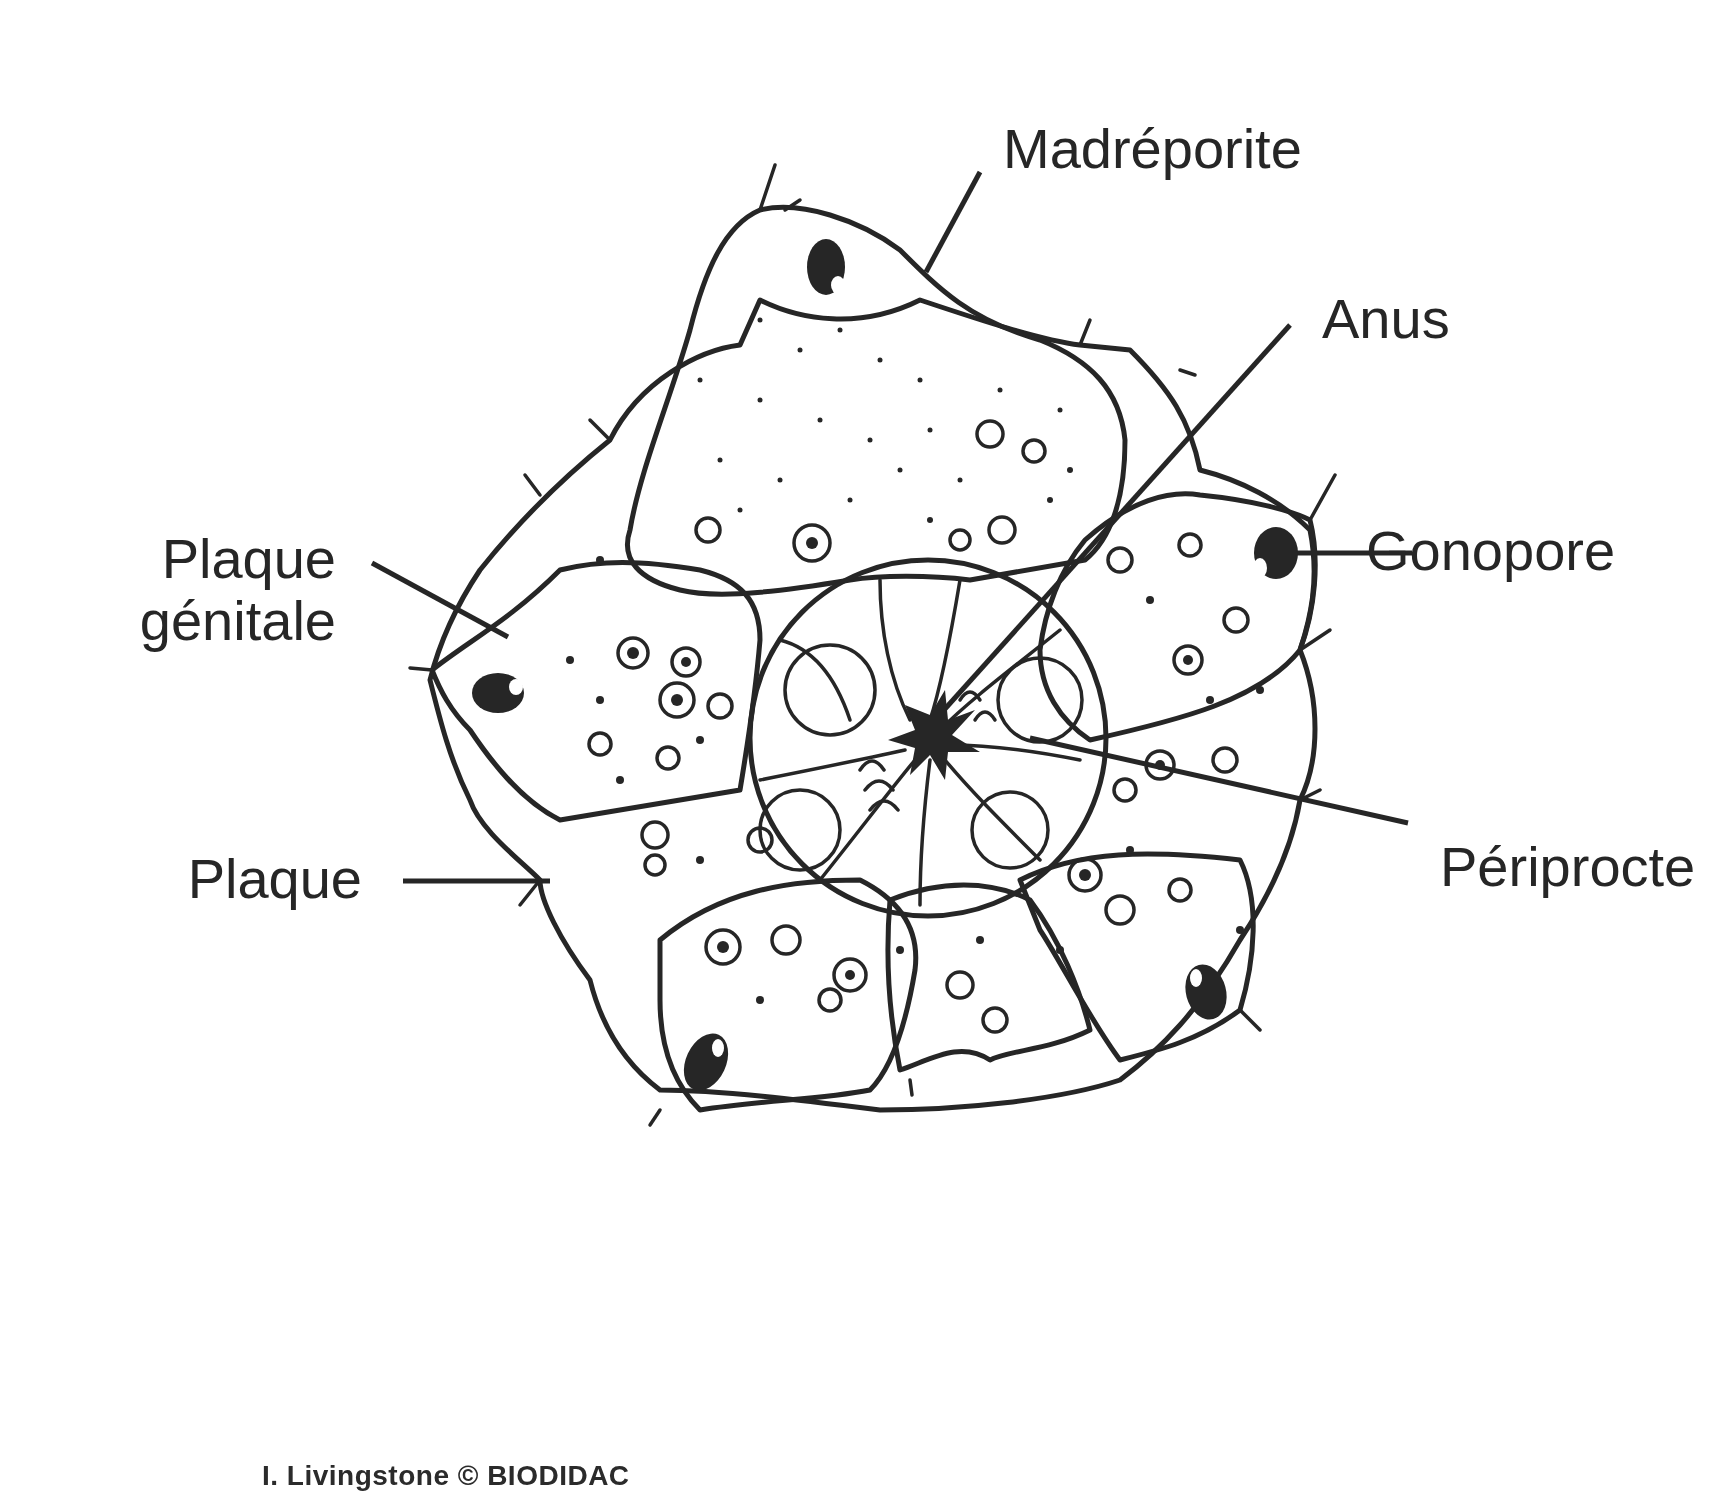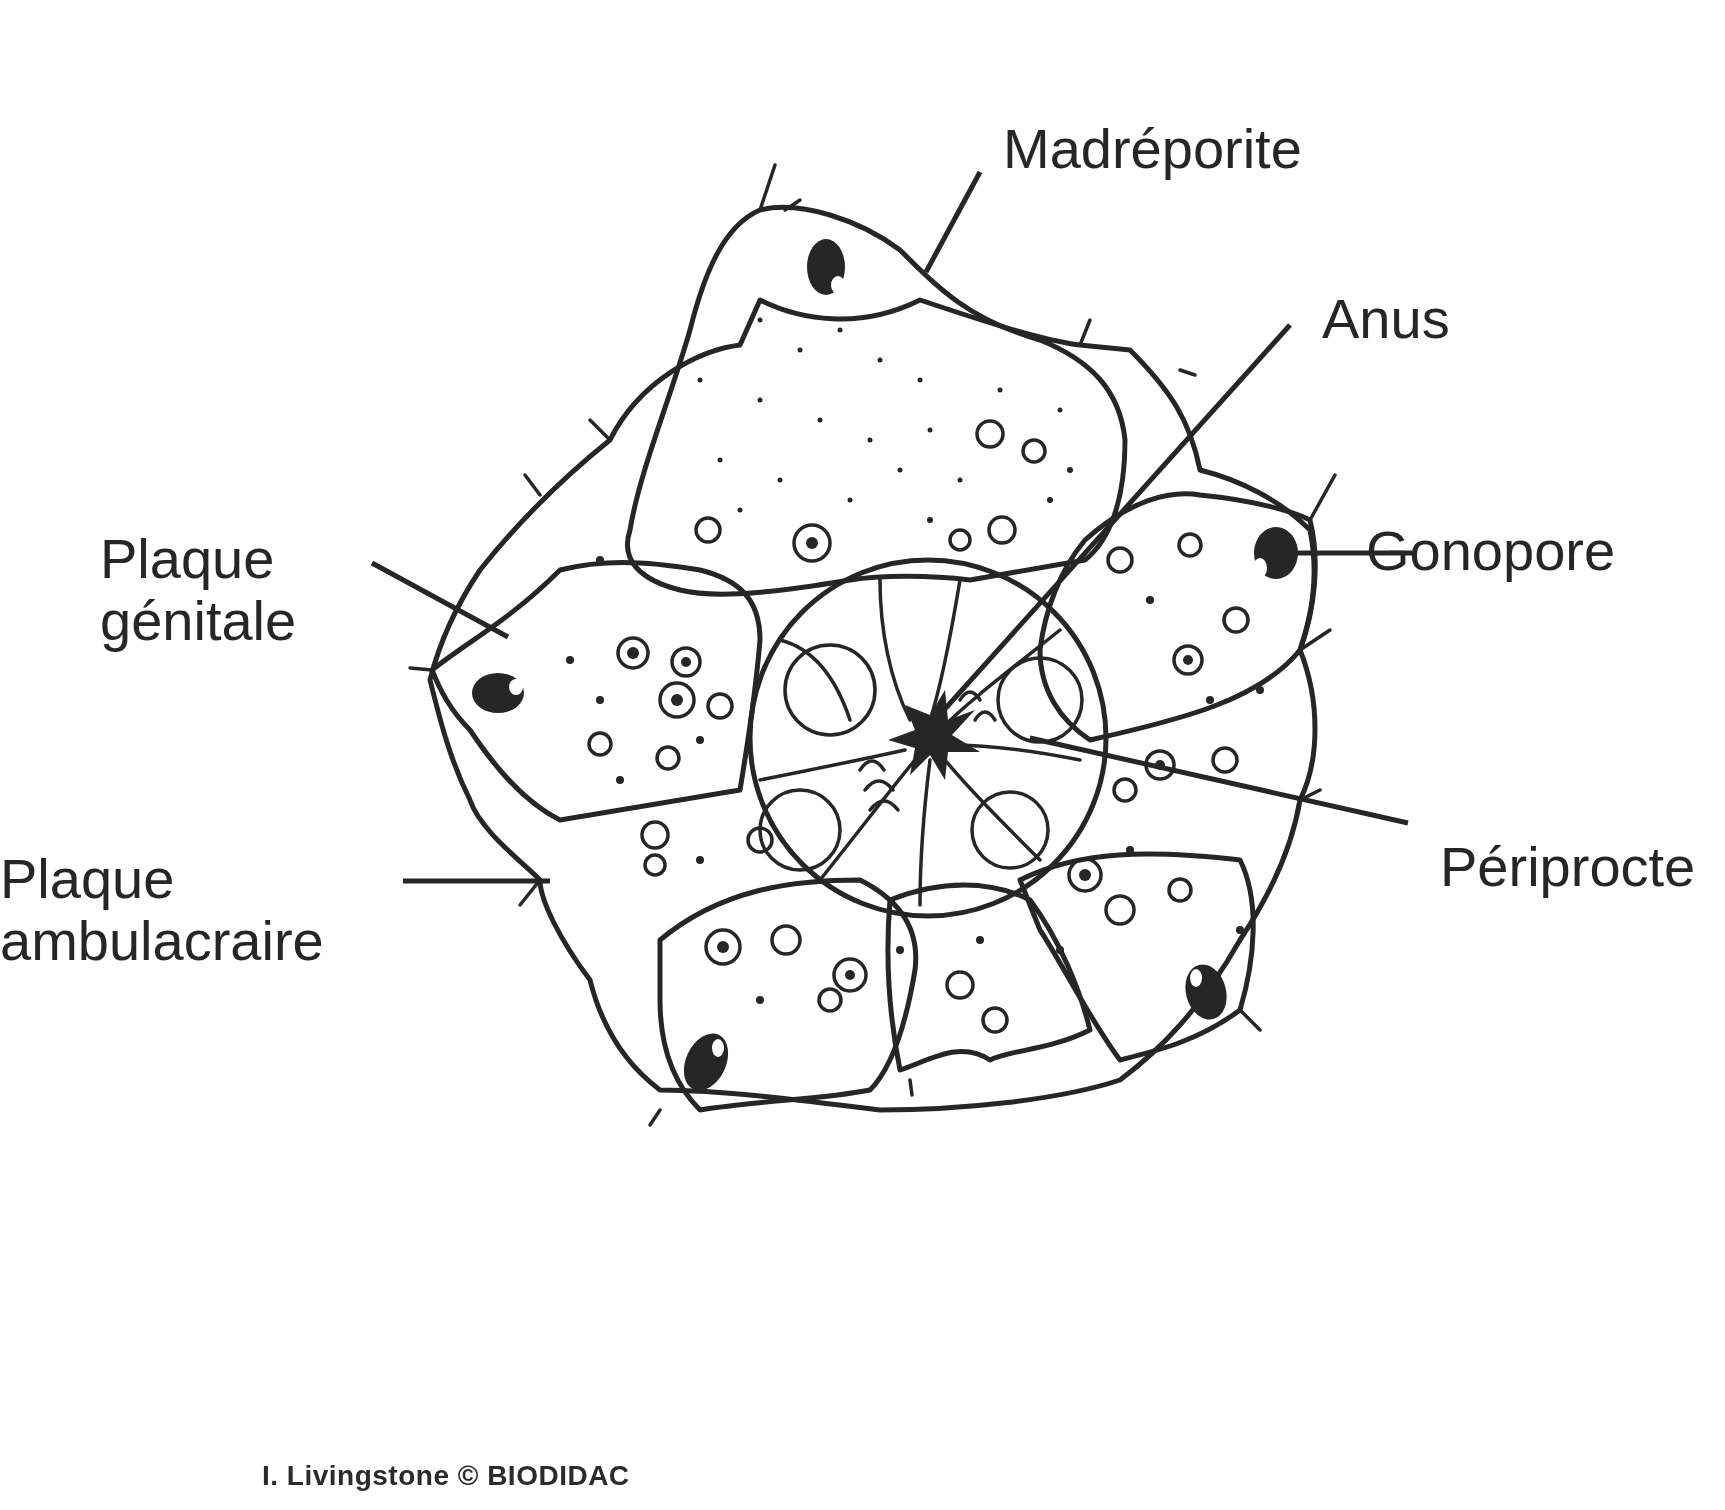--- a/index.html
+++ b/index.html
@@ -1,19 +1,19 @@
 <!DOCTYPE html>
 <html><head>
 <meta charset="utf-8">
 <style>
   html, body { margin:0; padding:0; background:#ffffff; }
   body { width:1725px; height:1510px; position:relative; overflow:hidden;
          font-family:"Liberation Sans", sans-serif; color:#262626; }
   .label { position:absolute; font-size:56px; line-height:62px; color:#262626; white-space:nowrap; }
-  .label.right { text-align:left; }
+  .label.right { text-align:right; }
   .credit { position:absolute; left:262px; top:1460px; font-size:28px; font-weight:bold;
             color:#2b2b2b; letter-spacing:0.5px; }
   svg { position:absolute; left:0; top:0; }
   .stroke { fill:none; stroke:#262626; stroke-width:5; stroke-linejoin:round; stroke-linecap:round; }
   .thin { fill:none; stroke:#262626; stroke-width:3.5; stroke-linejoin:round; stroke-linecap:round; }
   .leader { stroke:#262626; stroke-width:5; stroke-linecap:butt; }
   .dot { fill:#262626; }
   .ring { fill:none; stroke:#262626; stroke-width:3.5; }
   .pore { fill:#262626; }
   .porehl { fill:#ffffff; }
@@ -200,17 +200,16 @@
 
 <div class="label" style="left:1003px; top:118px;">Madréporite</div>
 <div class="label" style="left:1322px; top:288px;text-align:right;">Anus</div>
 <div class="label right" style="left:100px; top:528px; width:236px;">
   <div>Plaque</div>
   <div>génitale</div>
 </div>
 <div class="label" style="left:1366px; top:520px;">Gonopore</div>
 <div class="label right" style="left:0px; top:848px; width:362px;">
   <div>Plaque</div>
-  <div>ambulacraire</div>
 </div>
 <div class="label" style="left:1440px; top:836px;">Périprocte</div>
 
 <div class="credit">I. Livingstone © BIODIDAC</div>
 
 </body></html>

